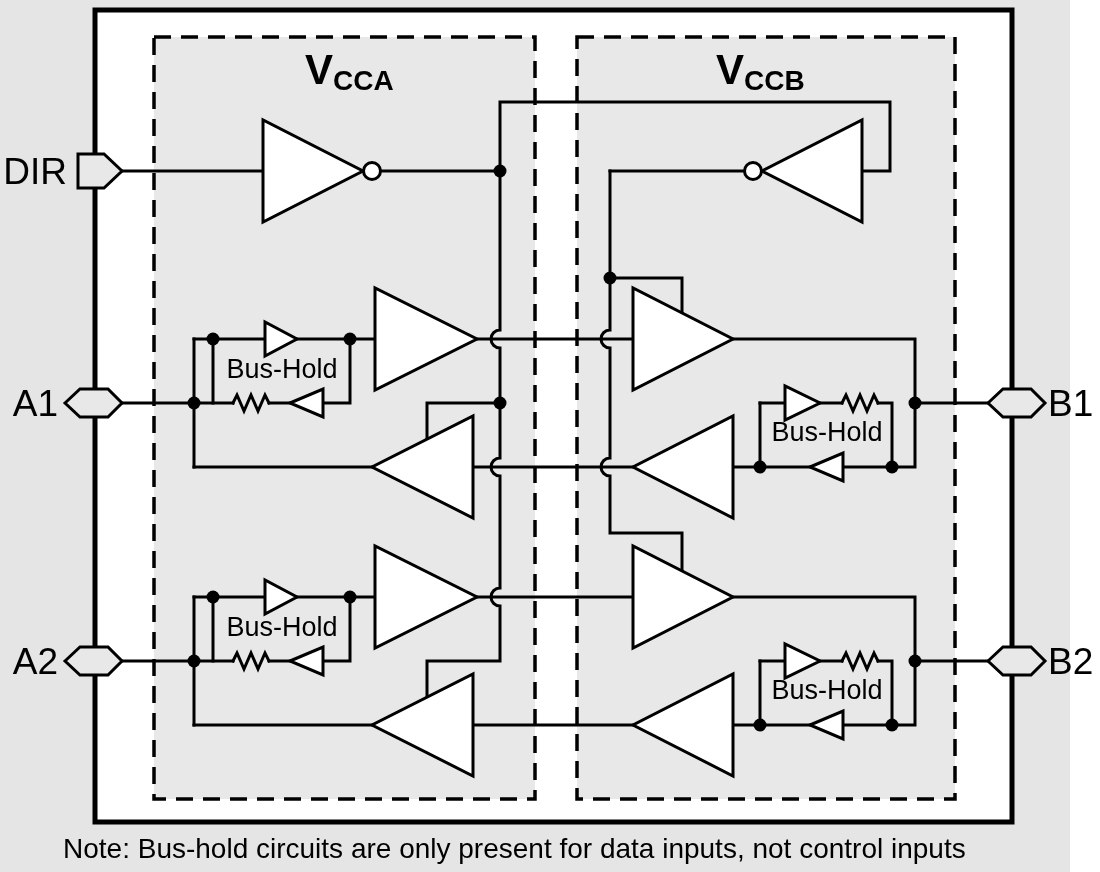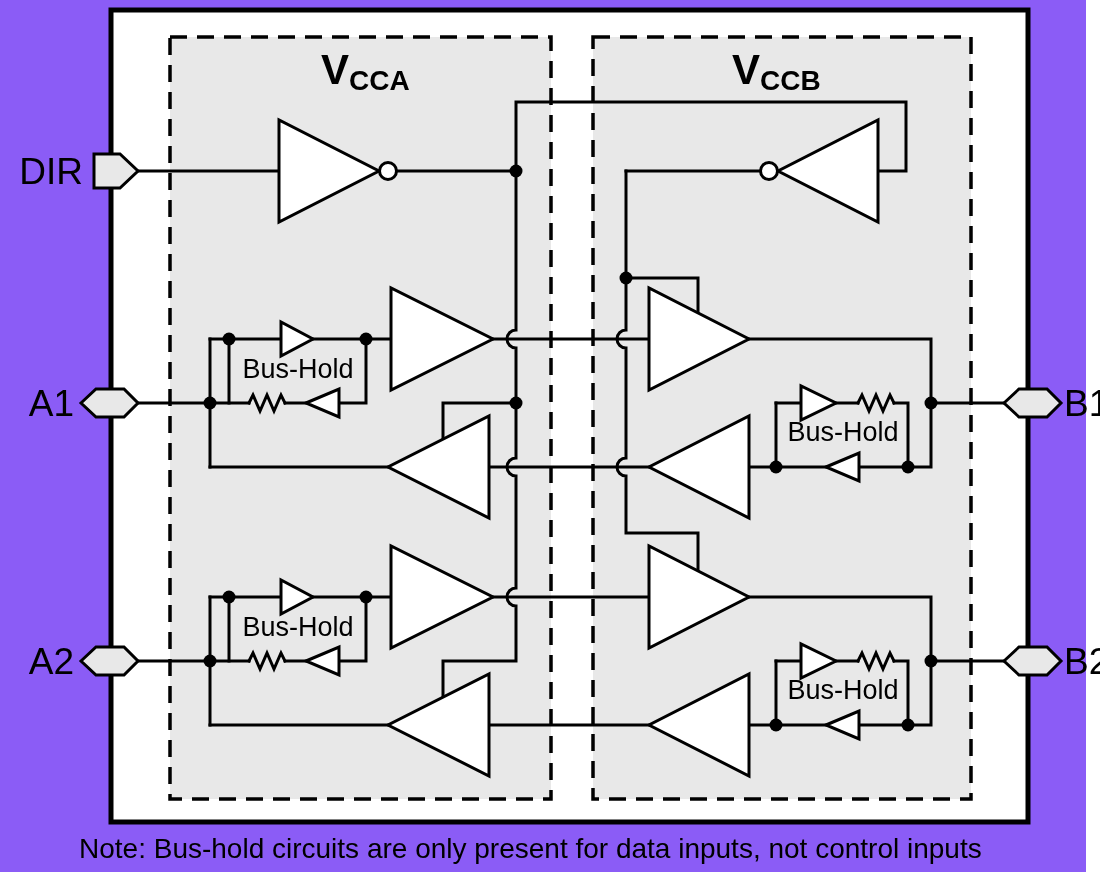--- a/index.html
+++ b/index.html
@@ -1,17 +1,17 @@
 <!DOCTYPE html>
 <html><head>
 <meta charset="utf-8">
 <style>
   html,body{margin:0;padding:0;background:#ffffff;}
-  .stage{position:relative;width:1070px;height:872px;background:#8b5cf6;
-         font-family:"Liberation Sans", sans-serif;padding-left:16px;}
+  .stage{position:relative;width:1070px;height:872px;background:#e5e5e5;
+         font-family:"Liberation Sans", sans-serif;}
   svg{display:block;}
   text{fill:#000000;}
   .wire{stroke:#000000;stroke-width:3;fill:none;stroke-linecap:square;}
   .shape{fill:#ffffff;stroke:#000000;stroke-width:3;stroke-linejoin:miter;stroke-miterlimit:9;}
   .pin{fill:#e8e8e8;stroke:#000000;stroke-width:3;stroke-linejoin:miter;}
   .dot{fill:#000000;stroke:none;}
   .region{fill:#e8e8e8;stroke:#000000;stroke-width:3.5;stroke-dasharray:17 10;}
   .outer{fill:#ffffff;stroke:#000000;stroke-width:5;}
   .pinlabel{font-size:37px;}
   .bhlabel{font-size:27px;text-anchor:middle;}

